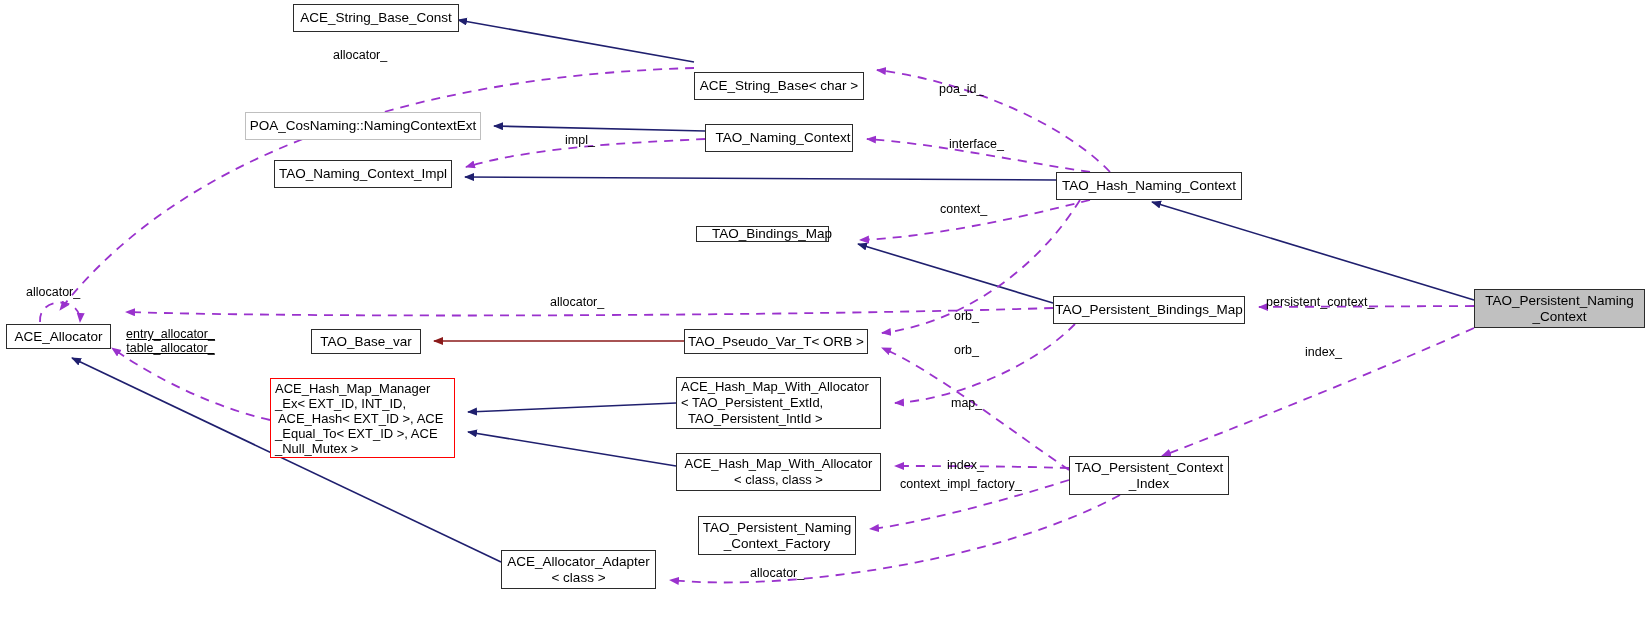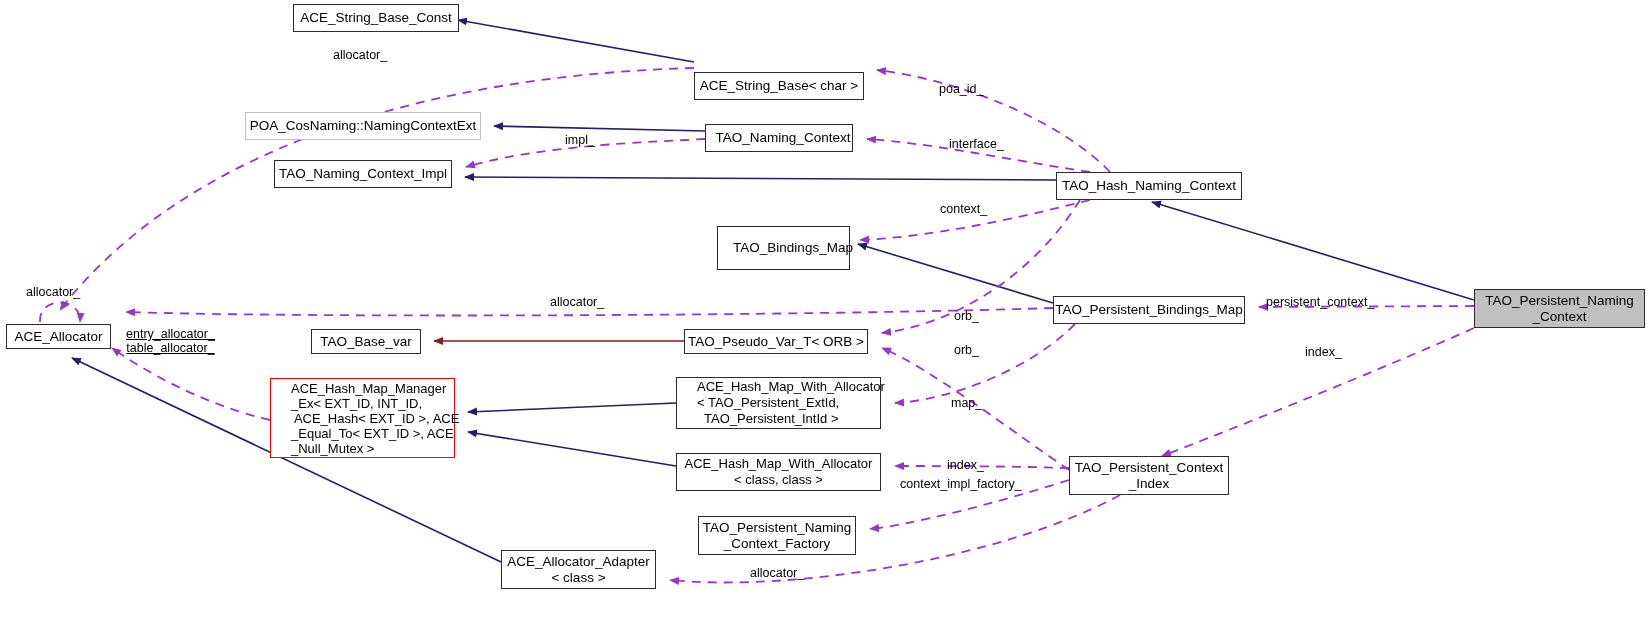--- a/index.html
+++ b/index.html
@@ -29,21 +29,21 @@
     text-align:center;
     display:flex;
     align-items:center;
     justify-content:center;
     white-space:pre;
     z-index:2;
   }
   .node.gray-border{ border:1px solid #bfbfbf; }
   .node.red-border{ border:1px solid #ff0000; }
   .node.highlight{ background:#c0c0c0; border:1px solid #2b2b2b; }
-  .node.lefttext{ text-align:left; justify-content:flex-start; padding-left:20px; }
+  .node.lefttext{ text-align:left; justify-content:flex-start; padding-left:4px; }
   .edge-label{
     position:absolute;
     font-family:"Liberation Sans","DejaVu Sans",sans-serif;
     font-size:12.5px;
     line-height:14px;
     color:#000000;
     white-space:pre;
     text-align:center;
     z-index:3;
     background:transparent;
@@ -107,21 +107,21 @@
   <div class="node" style="left:694px;top:72px;width:170px;height:28px;">ACE_String_Base&lt; char &gt;</div>
 
   <div class="node gray-border" style="left:245px;top:112px;width:236px;height:28px;">POA_CosNaming::NamingContextExt</div>
 
   <div class="node" style="left:705px;top:124px;width:148px;height:28px;padding-left:8px;">TAO_Naming_Context</div>
 
   <div class="node" style="left:274px;top:160px;width:178px;height:28px;">TAO_Naming_Context_Impl</div>
 
   <div class="node" style="left:1056px;top:172px;width:186px;height:28px;">TAO_Hash_Naming_Context</div>
 
-  <div class="node" style="left:717px;top:226px;width:133px;height:44px;padding-left:19px;">TAO_Bindings_Map</div>
+  <div class="node" style="left:696px;top:226px;width:133px;height:16px;padding-left:19px;">TAO_Bindings_Map</div>
 
   <div class="node" style="left:1053px;top:296px;width:192px;height:28px;">TAO_Persistent_Bindings_Map</div>
 
   <div class="node highlight" style="left:1474px;top:289px;width:171px;height:39px;">TAO_Persistent_Naming
 _Context</div>
 
   <div class="node" style="left:6px;top:324px;width:105px;height:25px;">ACE_Allocator</div>
 
   <div class="node" style="left:311px;top:329px;width:110px;height:25px;">TAO_Base_var</div>
 

